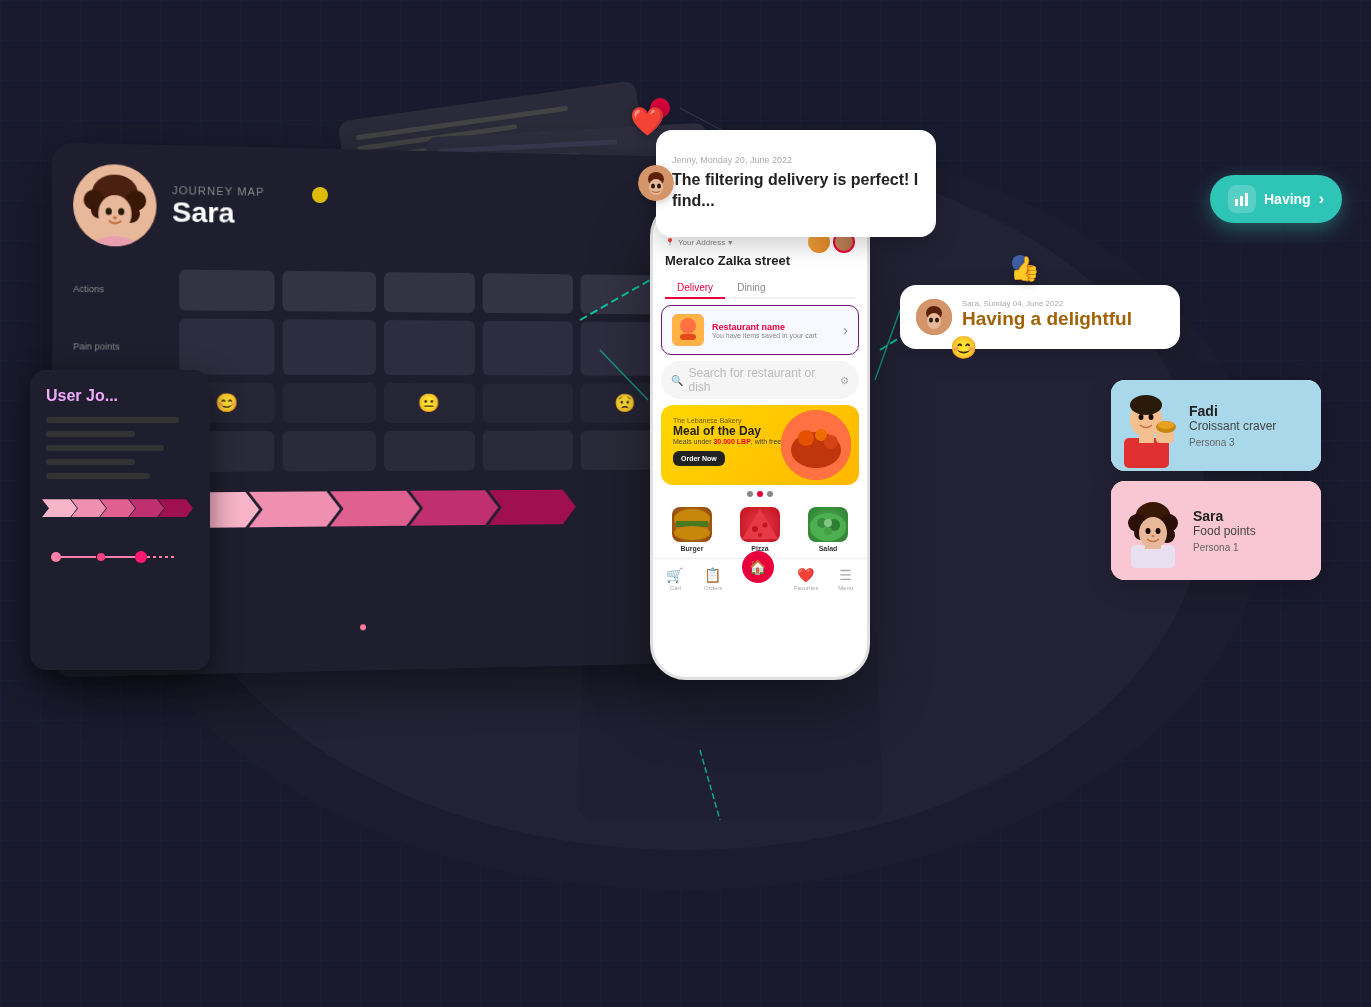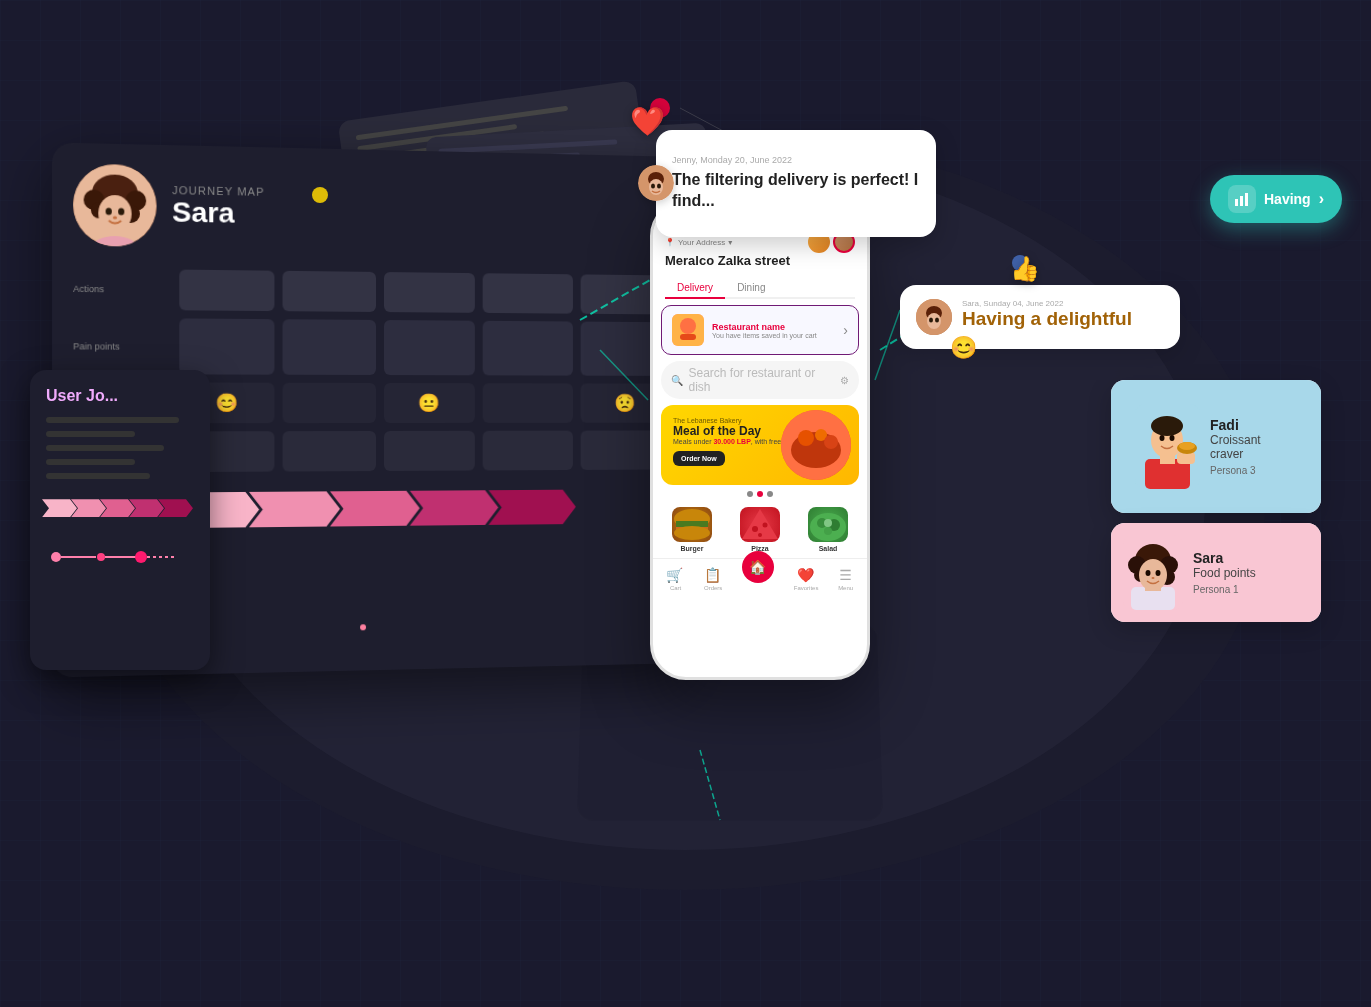--- a/index.html
+++ b/index.html
@@ -838,21 +838,21 @@
     <div class="delightful-content">
       <div class="delightful-date">Sara, Sunday 04, June 2022</div>
       <div class="delightful-text">Having a delightful</div>
     </div>
     <div class="delightful-emoji">😊</div>
   </div>
 
   <div class="persona-section">
 
     <div style="background:#fff;border-radius:14px;overflow:hidden;width:210px;box-shadow:0 8px 25px rgba(0,0,0,0.2);">
-      <div style="background:#a8d8ea;padding:24px;display:flex;gap:10px;align-items:center;">
+      <div style="background:#a8d8ea;padding:3px;display:flex;gap:10px;align-items:center;">
 
         <div style="width:65px;height:85px;border-radius:10px;overflow:hidden;flex-shrink:0;background:#a8d8ea;">
           <svg width="65" height="85" viewBox="0 0 65 85">
 
             <rect width="65" height="85" fill="#a8d8ea"></rect>
 
             <rect x="10" y="55" width="45" height="30" rx="5" fill="#e03030"></rect>
 
             <rect x="25" y="45" width="15" height="15" fill="#f5c090"></rect>
 

